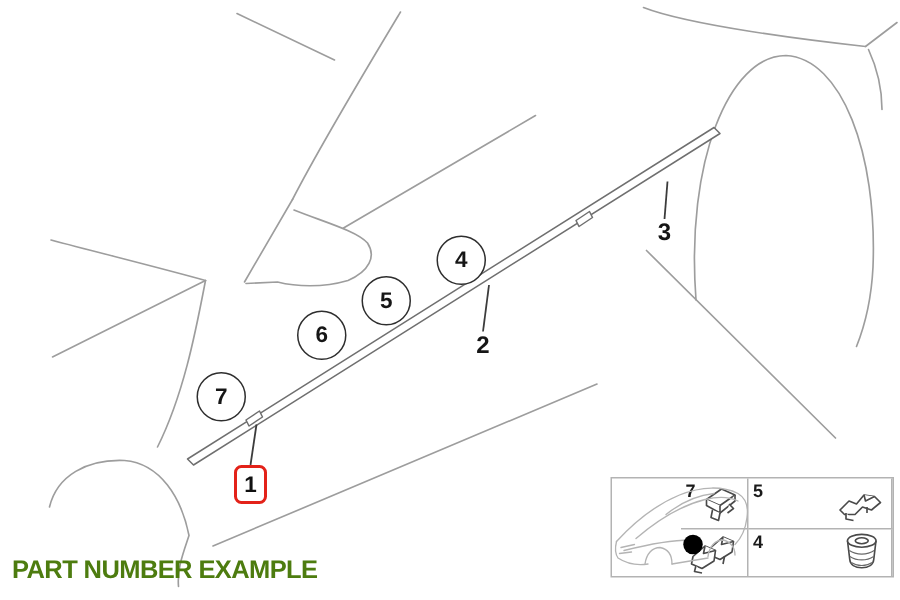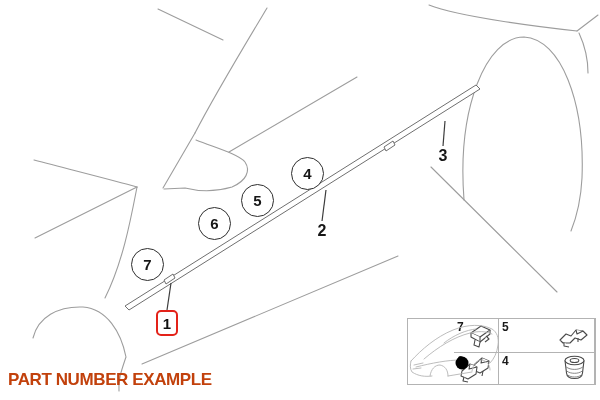--- a/index.html
+++ b/index.html
@@ -23,21 +23,21 @@
   }
   
   .red-box{
     position:absolute;left:156px;top:310px;width:22px;height:26px;box-sizing:border-box;
     border:2px solid #e32219;border-radius:5px;background:#fff;
     display:flex;align-items:center;justify-content:center;
     font-weight:700;font-size:15px;color:#111;cursor:pointer;
   }
   .caption{
     position:absolute;left:8px;top:370px;
-    font-weight:700;font-size:17px;letter-spacing:-0.4px;color:#c2410c;white-space:nowrap;
+    font-weight:700;font-size:17px;letter-spacing:-0.4px;color:#4d7c0f;white-space:nowrap;
   }
   
   .inset{
     position:absolute;left:407px;top:318px;width:189px;height:67px;box-sizing:border-box;
     border:1px solid #b3b3b3;background:#fff;
     display:grid;grid-template-columns:46px 45px 1fr;grid-template-rows:34px 1fr;
   }
   .inset .cell{position:relative;box-sizing:border-box;border-right:1px solid #b3b3b3;cursor:pointer;}
   .inset .cell.rtop{border-bottom:1px solid #b3b3b3;}
   .inset .cell .num{

